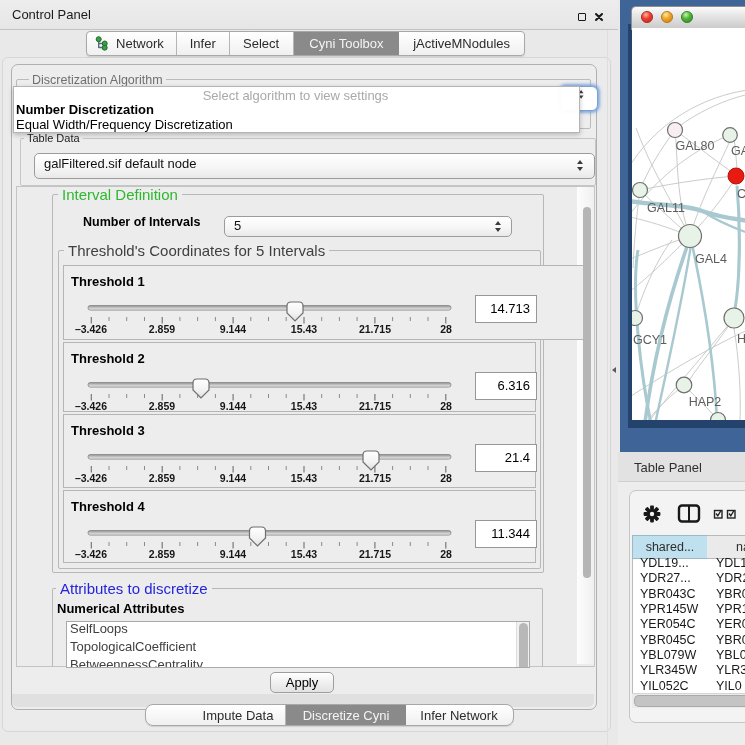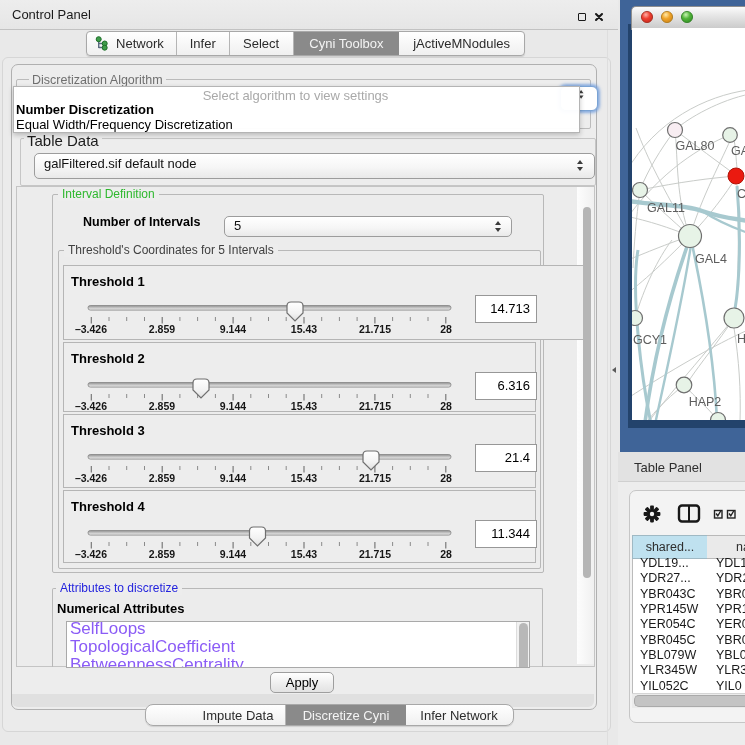--- a/index.html
+++ b/index.html
@@ -2,21 +2,21 @@
 <html><head><meta charset="utf-8">
 <style>
 html,body{margin:0;padding:0;}
 body{width:745px;height:745px;position:relative;overflow:hidden;background:#e9e9e9;font-family:"Liberation Sans",sans-serif;}
 .abs{position:absolute;}
 .combo{position:absolute;background:linear-gradient(180deg,#ffffff 0%,#f6f6f6 55%,#e9e9e9 100%);border:1px solid #9c9c9c;border-radius:5px;box-shadow:inset 0 1px 0 #fff;}
 .combo .txt{position:absolute;left:9px;top:2px;font-size:13px;color:#111;}
 .spin{position:absolute;width:7px;}
 .spin:before{content:"";position:absolute;left:0;top:0;border-left:3.5px solid transparent;border-right:3.5px solid transparent;border-bottom:4.5px solid #3c3c3c;}
 .spin:after{content:"";position:absolute;left:0;top:6.5px;border-left:3.5px solid transparent;border-right:3.5px solid transparent;border-top:4.5px solid #3c3c3c;}
-.grouplab{position:absolute;background:#ededed;padding:0 4px;font-size:12px;line-height:13px;}
+.grouplab{position:absolute;background:#ededed;padding:0 4px;font-size:15px;line-height:13px;}
 .tickspan{position:absolute;width:64px;text-align:center;font-size:10.5px;font-weight:bold;color:#161616;}
 .vbox{position:absolute;left:411px;top:29px;width:54px;height:26px;background:#fff;border:1px solid #979797;font-size:13px;text-align:right;line-height:26px;padding-right:6px;color:#000;}
 .thr{position:absolute;left:63px;width:471px;background:#ededed;border:1px solid #b5b5b5;}
 .thr b{position:absolute;left:7px;top:8px;font-size:13px;color:#000;}
 .tabtxt{font-size:13px;color:#2b2b2b;display:flex;align-items:center;justify-content:center;height:100%;}
 </style></head>
 <body>
 
 <div class="abs" style="left:0;top:0;width:618px;height:29px;background:linear-gradient(180deg,#ededed,#e6e6e6);border-bottom:1px solid #c2c2c2;"></div>
 <div class="abs" style="left:12px;top:7px;font-size:13px;color:#1a1a1a;">Control Panel</div>
@@ -53,21 +53,21 @@
 
 <div class="abs" style="left:11px;top:64px;width:584px;height:644px;background:#ededed;border:1px solid #b0b0b0;border-radius:7px;"></div>
 <div class="abs" style="left:12px;top:694px;width:582px;height:13px;background:#e0e0e0;border-radius:0 0 6px 6px;"></div>
 
 <div class="abs" style="left:16px;top:79px;width:573px;height:48px;border:1px solid #bbb;border-radius:2px;"></div>
 <div class="abs" style="left:29px;top:73px;font-size:12.5px;color:#6f6f6f;background:#ededed;padding:0 3px;">Discretization Algorithm</div>
 <div class="abs" style="left:560px;top:86px;width:36px;height:23px;border-radius:6px;box-shadow:0 0 3px 2px rgba(110,155,220,0.8);background:#fff;border:1px solid #7aa3d4;"></div>
 <div class="spin" style="left:578px;top:90px;transform:scale(0.8);"></div>
 
 <div class="abs" style="left:20px;top:138px;width:574px;height:46px;border:1px solid #c6c6c6;border-radius:2px;"></div>
-<div class="abs" style="left:24px;top:132px;font-size:15px;color:#1c1c1c;background:#ededed;padding:0 3px;text-align:right;">Table Data</div>
+<div class="abs" style="left:24px;top:132px;font-size:11px;color:#1c1c1c;background:#ededed;padding:0 3px;text-align:right;">Table Data</div>
 <div class="combo" style="left:34px;top:153px;width:559px;height:24px;">
  <div class="txt">galFiltered.sif default node</div>
  <div class="spin" style="right:10px;top:6px;"></div>
 </div>
 
 <div class="abs" style="left:13px;top:86px;width:565px;height:45px;background:rgba(255,255,255,0.97);border:1px solid #b4b4b4;box-shadow:0 2px 5px rgba(0,0,0,0.22);"></div>
 <div class="abs" style="left:13px;top:88px;width:565px;text-align:center;font-size:13px;color:#a9a9a9;">Select algorithm to view settings</div>
 <div class="abs" style="left:16px;top:102px;font-size:13px;font-weight:bold;color:#000;">Number Discretization</div>
 <div class="abs" style="left:16px;top:117px;font-size:13px;color:#000;">Equal Width/Frequency Discretization</div>
 
@@ -275,21 +275,21 @@
  <span class="tickspan" style="left:208px;top:57px;">15.43</span>
  <span class="tickspan" style="left:279px;top:57px;">21.715</span>
  <span class="tickspan" style="left:350px;top:57px;">28</span>
  <div class="vbox">11.344</div>
 </div>
 
 <div class="abs" style="left:52px;top:588px;width:489px;height:78px;border:1px solid #b8b8b8;border-bottom:none;border-radius:2px 2px 0 0;"></div>
 <div class="grouplab" style="left:56px;top:582px;color:#2424dd;">Attributes to discretize</div>
 <div class="abs" style="left:57px;top:601px;font-size:13px;font-weight:bold;color:#000;">Numerical Attributes</div>
 <div class="abs" style="left:66px;top:621px;width:462px;height:45px;background:#fff;border:1px solid #a9a9a9;overflow:hidden;">
- <div class="abs" style="left:3px;top:-2px;font-size:17px;color:#8b5cf6;line-height:18px;">SelfLoops<br>TopologicalCoefficient<br>BetweennessCentrality</div>
+ <div class="abs" style="left:3px;top:-2px;font-size:13px;color:#404040;line-height:18px;">SelfLoops<br>TopologicalCoefficient<br>BetweennessCentrality</div>
  <div class="abs" style="left:449px;top:0;width:13px;height:45px;background:#f2f2f2;border-left:1px solid #ddd;"></div>
  <div class="abs" style="left:452px;top:1px;width:9px;height:44px;background:#b8b8b8;border-radius:4.5px 4.5px 0 0;"></div>
 </div>
 
 <div class="abs" style="left:270px;top:672px;width:62px;height:19px;background:linear-gradient(180deg,#fff,#ededed 60%,#e2e2e2);border:1px solid #9e9e9e;border-radius:5px;text-align:center;font-size:13px;line-height:19px;color:#000;">Apply</div>
 
 <div class="abs" style="left:145px;top:704px;width:322px;height:20px;display:flex;background:linear-gradient(180deg,#fff,#f0f0f0);border:1px solid #a8a8a8;border-radius:8px;box-shadow:0 1px 1px rgba(0,0,0,0.12);overflow:hidden;padding-left:45px;">
  <div style="width:94px;border-right:1px solid #b5b5b5;">
       <div class="tabtxt">Impute Data</div>
     </div>

